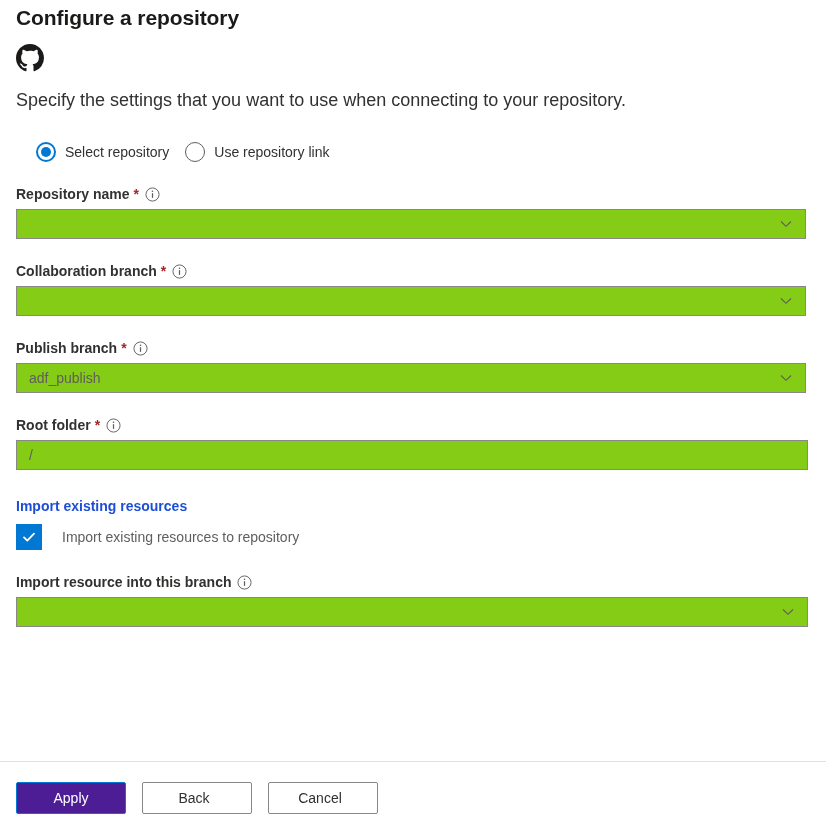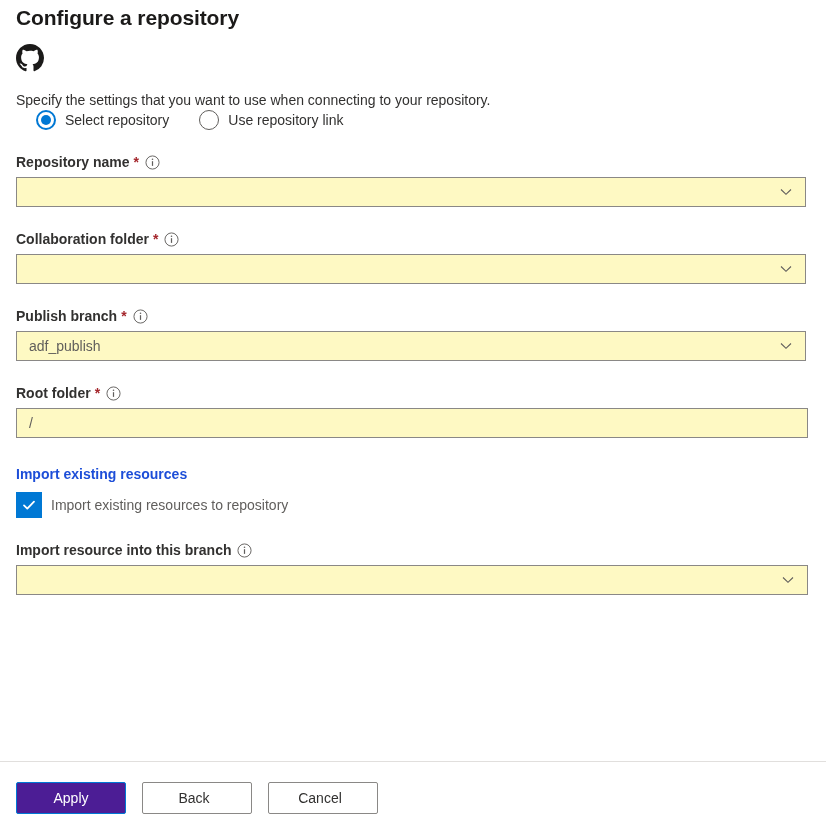--- a/index.html
+++ b/index.html
@@ -28,30 +28,31 @@
   }
 
   .provider-logo {
     margin-top: 12px;
     width: 28px; height: 28px;
     display: block;
   }
   .provider-logo svg { display: block; }
 
   .description {
-    font-size: 14px;
+    font-size: 18px;
     color: #323130;
     margin-top: 18px;
     line-height: 20px;
   }
 
   .radio-row {
     display: flex;
     align-items: center;
-    gap: 30px;
+    gap: 16px;
+    margin-top: 32px;
     padding-left: 20px;
   }
   .radio-option {
     display: flex;
     align-items: center;
     gap: 9px;
     cursor: pointer;
   }
   .radio-mark {
     width: 20px; height: 20px;
@@ -99,21 +100,21 @@
     width: 15px; height: 15px;
     flex: 0 0 auto;
     display: inline-block;
   }
   .info-icon svg { display: block; }
 
   .control {
     position: relative;
     height: 30px;
     border: 1px solid #8a8886;
-    background: #fef9c3;
+    background: #84cc16;
     display: flex;
     align-items: center;
     width: 790px;
   }
   .control .value {
     font-size: 14px;
     color: #605e5c;
     padding-left: 12px;
     line-height: 20px;
     flex: 1 1 auto;
@@ -137,21 +138,21 @@
     font-size: 14px;
     font-weight: 600;
     color: #1d4ed8;
     margin-top: 26px;
     line-height: 20px;
   }
 
   .checkbox-row {
     display: flex;
     align-items: center;
-    gap: 9px;
+    gap: 20px;
     margin-top: 8px;
     cursor: pointer;
   }
   .checkbox-mark {
     width: 26px; height: 26px;
     background: #0078d4;
     border: 1px solid #0078d4;
     display: flex;
     align-items: center;
     justify-content: center;
@@ -252,21 +253,21 @@
         <span class="chevron">
           <svg width="12" height="8" viewBox="0 0 12 8" aria-hidden="true">
             <path d="M1 1.5 L6 6.3 L11 1.5" fill="none" stroke="#605e5c" stroke-width="1.1"></path>
           </svg>
         </span>
       </div>
     </div>
 
     <div class="field">
       <div class="field-label">
-        <span>Collaboration folder</span>
+        <span>Collaboration branch</span>
         <span class="required-star">*</span>
         <span class="info-icon">
           <svg width="15" height="15" viewBox="0 0 16 16" aria-hidden="true">
             <circle cx="8" cy="8" r="7" fill="none" stroke="#605e5c" stroke-width="1"></circle>
             <circle cx="8" cy="4.6" r="0.85" fill="#605e5c"></circle>
             <rect x="7.35" y="6.6" width="1.3" height="5" fill="#605e5c"></rect>
           </svg>
         </span>
       </div>
       <div class="control">

